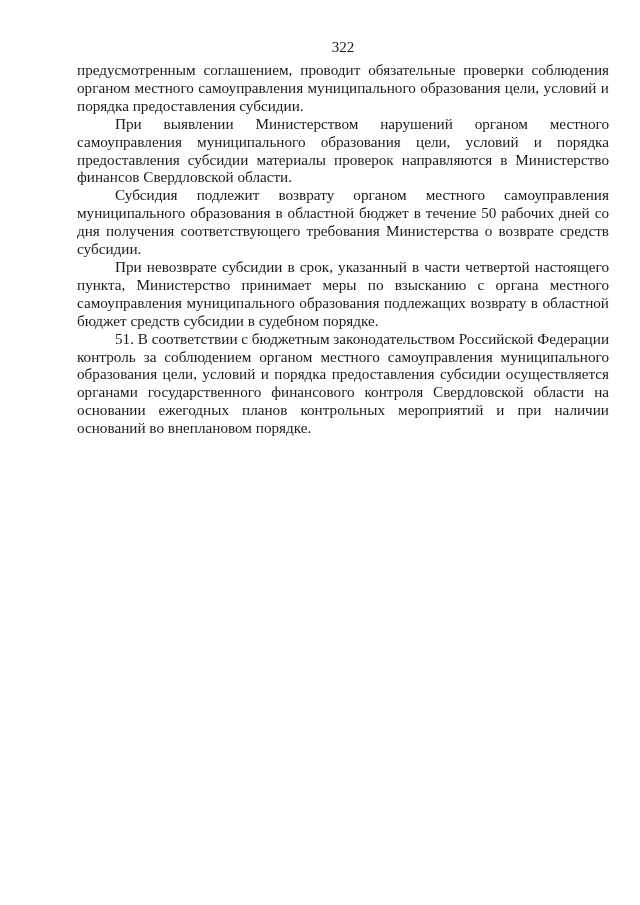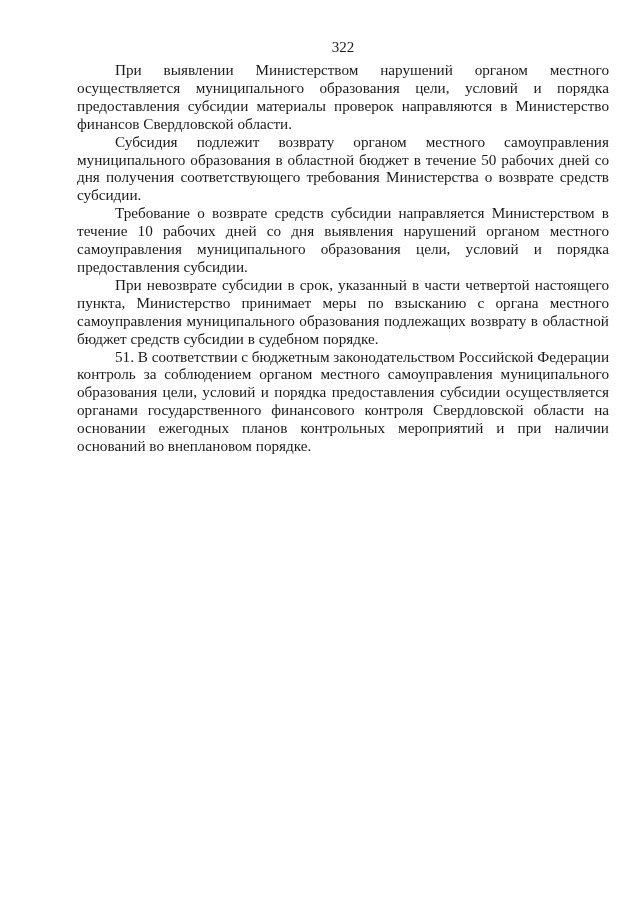--- a/index.html
+++ b/index.html
@@ -42,18 +42,18 @@
     .para.indent {
       text-indent: 38px;
     }
   </style>
 </head>
 <body>
 
 <div class="page-number">322</div>
 
 <div class="content">
-  <p class="para indent">При выявлении Министерством нарушений органом местного осуществляется муниципального образования цели, условий и порядка предоставления субсидии материалы проверок направляются в Министерство финансов Свердловской области.</p>
+  <p class="para">предусмотренным соглашением, проводит обязательные проверки соблюдения органом местного самоуправления муниципального образования цели, условий и порядка предоставления субсидии.</p>
+  <p class="para indent">При выявлении Министерством нарушений органом местного самоуправления муниципального образования цели, условий и порядка предоставления субсидии материалы проверок направляются в Министерство финансов Свердловской области.</p>
   <p class="para indent">Субсидия подлежит возврату органом местного самоуправления муниципального образования в областной бюджет в течение 50 рабочих дней со дня получения соответствующего требования Министерства о возврате средств субсидии.</p>
-  <p class="para indent">Требование о возврате средств субсидии направляется Министерством в течение 10 рабочих дней со дня выявления нарушений органом местного самоуправления муниципального образования цели, условий и порядка предоставления субсидии.</p>
   <p class="para indent">При невозврате субсидии в срок, указанный в части четвертой настоящего пункта, Министерство принимает меры по взысканию с органа местного самоуправления муниципального образования подлежащих возврату в областной бюджет средств субсидии в судебном порядке.</p>
   <p class="para indent">51. В соответствии с бюджетным законодательством Российской Федерации контроль за соблюдением органом местного самоуправления муниципального образования цели, условий и порядка предоставления субсидии осуществляется органами государственного финансового контроля Свердловской области на основании ежегодных планов контрольных мероприятий и при наличии оснований во внеплановом порядке.</p>
 </div>
 
 </body></html>

